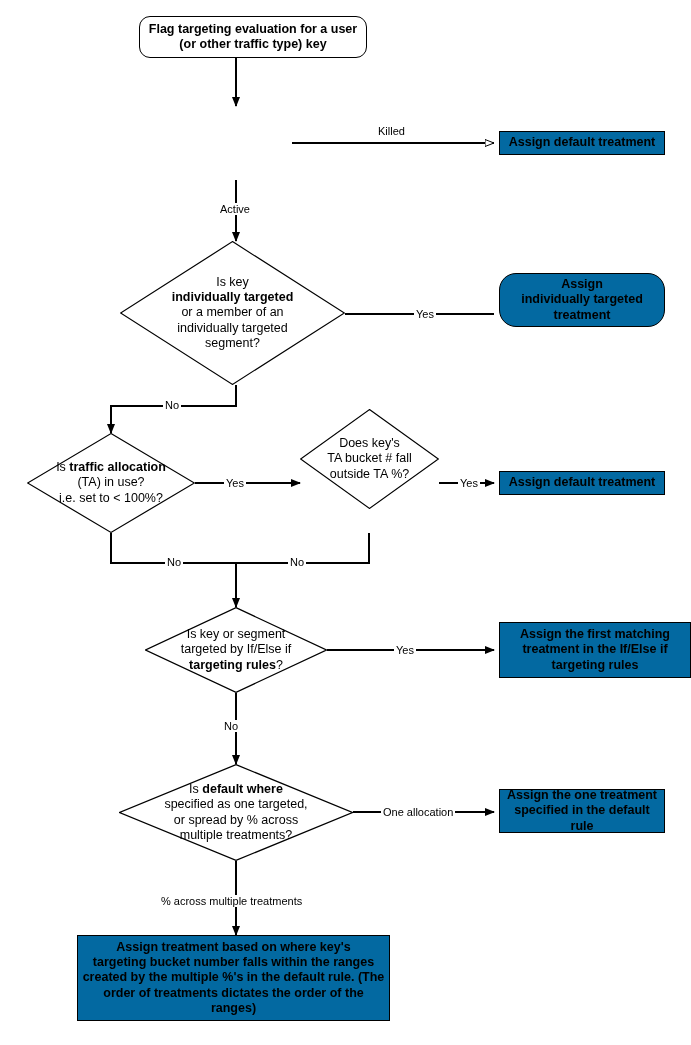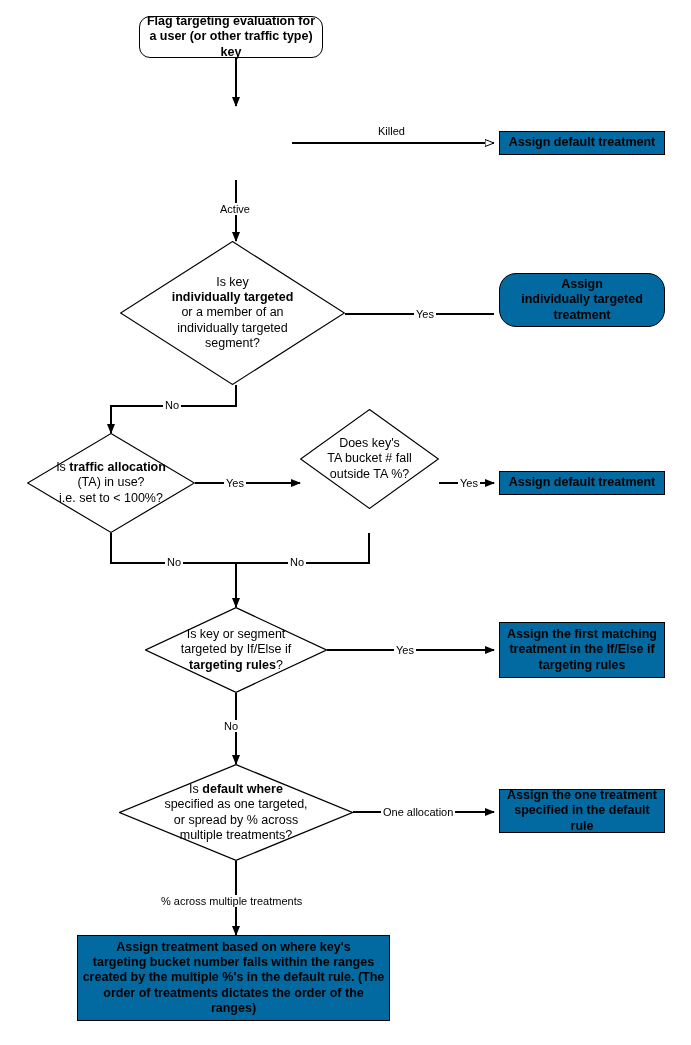--- a/index.html
+++ b/index.html
@@ -116,21 +116,21 @@
       <line x1="327" y1="650" x2="494" y2="650" marker-end="url(#arrowSolid)"></line>
 
       <line x1="236" y1="693" x2="236" y2="764" marker-end="url(#arrowSolid)"></line>
 
       <line x1="353" y1="812" x2="494" y2="812" marker-end="url(#arrowSolid)"></line>
 
       <line x1="236" y1="861" x2="236" y2="935" marker-end="url(#arrowSolid)"></line>
     </g>
   </svg>
 
-  <div class="node terminator" style="left:139px; top:16px; width:184px; height:42px;">
+  <div class="node terminator" style="left:139px; top:16px; width:228px; height:42px;">
     <div class="txt">Flag targeting evaluation for a user (or other traffic type) key</div>
   </div>
 
 
   <div class="node process" style="left:499px; top:131px; width:166px; height:24px;">
     <div class="txt">Assign default treatment</div>
   </div>
 
   <div class="node decision" style="left:120px; top:241px; width:225px; height:144px;">
     <svg class="dia" viewBox="0 0 225 144" preserveAspectRatio="none">
@@ -183,21 +183,21 @@
     <svg class="dia" viewBox="0 0 182 86" preserveAspectRatio="none">
       <polygon points="91,0.6 181.4,43 91,85.4 0.6,43" fill="#ffffff" stroke="#000000" stroke-width="1.2" vector-effect="non-scaling-stroke"></polygon>
     </svg>
     <div class="txt">
       <span>Is key or segment</span><br>
       <span>targeted by If/Else if</span><br>
       <b>targeting rules</b><span>?</span>
     </div>
   </div>
 
-  <div class="node process" style="left:499px; top:622px; width:166px; height:56px;">
+  <div class="node process" style="left:499px; top:622px; width:192px; height:56px;">
     <div class="txt">
       <span>Assign the first matching</span><br>
       <span>treatment in the If/Else if</span><br>
       <span>targeting rules</span>
     </div>
   </div>
 
   <div class="node decision" style="left:119px; top:764px; width:234px; height:97px;">
     <svg class="dia" viewBox="0 0 234 97" preserveAspectRatio="none">
       <polygon points="117,0.6 233.4,48.5 117,96.4 0.6,48.5" fill="#ffffff" stroke="#000000" stroke-width="1.2" vector-effect="non-scaling-stroke"></polygon>

